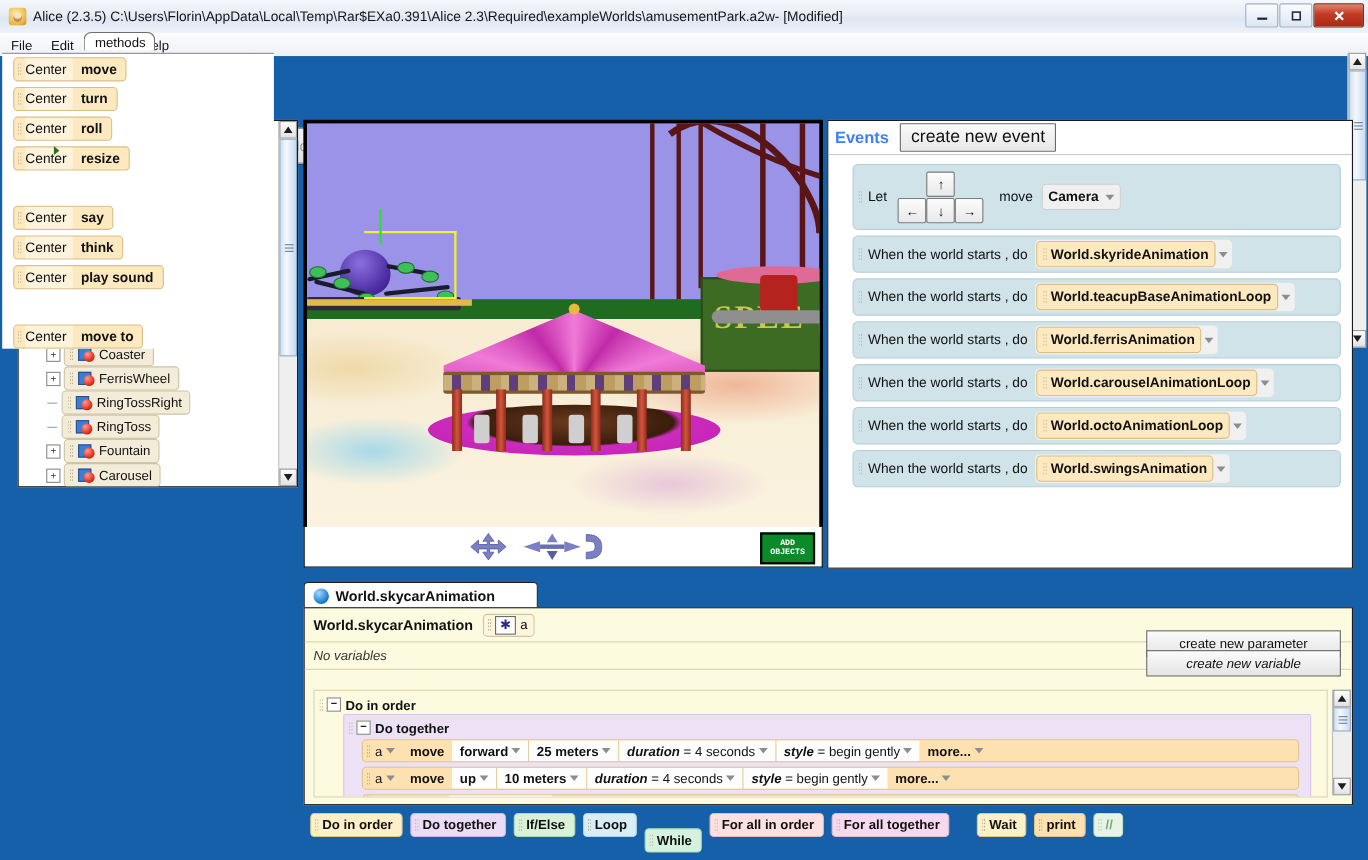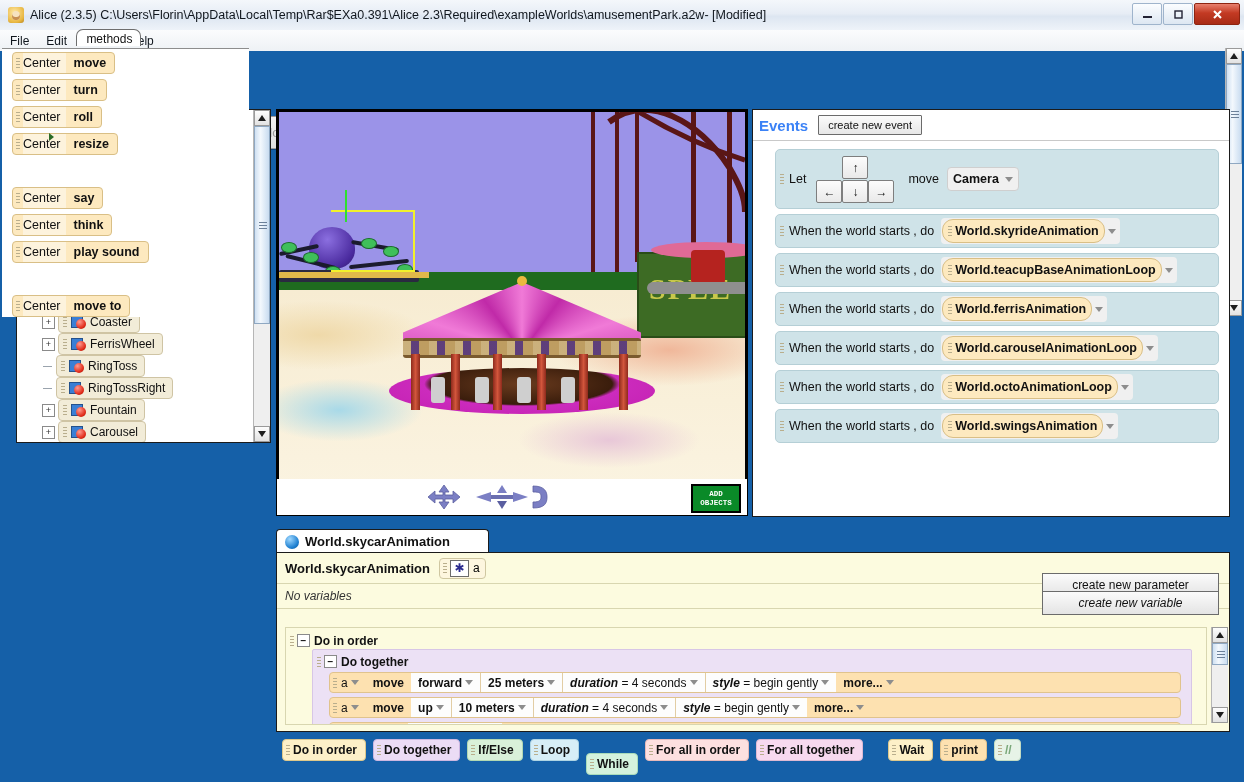--- a/index.html
+++ b/index.html
@@ -203,42 +203,42 @@
   .addobj{position:absolute;right:6px;top:5px;width:46px;height:25px;background:#0a8a28;border:2px solid #000;
      color:#fff;font-family:"Liberation Mono",monospace;font-size:7.5px;font-weight:bold;line-height:9px;
      display:flex;flex-direction:column;align-items:center;justify-content:center;}
 
   
   #events-panel{left:752px;top:109px;width:476px;height:406px;background:#fff;border:1px solid #1b1b1b;}
   .ev-head{height:30px;display:flex;align-items:center;gap:10px;padding-left:6px;border-bottom:1px solid #c9c9c9;}
   .ev-title{font-size:15px;font-weight:bold;color:#3b82f6;}
   .ev-newbtn{
     background:linear-gradient(to bottom,#fbfbfb,#e7e7e7);border:1px solid #6b6b6b;
-    font-size:11px;color:#111;padding:3px 9px;border-radius:1px;
+    font-size:16px;color:#111;padding:3px 9px;border-radius:1px;
   }
   .ev-body{padding:8px 10px 0 22px;}
   .ev-row{
     background:#cfe3e8;border:1px solid #b5cfd6;border-radius:5px;
     margin-bottom:5px;display:flex;align-items:center;padding:3px 6px 3px 4px;min-height:22px;
   }
   .ev-row.let{height:52px;}
   .ev-label{font-size:12.5px;font-weight:normal;color:#111;white-space:nowrap;margin-left:5px;}
   .keypad{position:relative;width:78px;height:46px;margin-left:10px;}
   .key{position:absolute;width:24px;height:21px;background:linear-gradient(to bottom,#fcfcfc,#e9e9e9);
      border:1px solid #7e7e7e;border-radius:2px;display:flex;align-items:center;justify-content:center;
      font-size:12px;color:#111;}
   .key.up{left:26px;top:0;}
   .key.left{left:0px;top:24px;}
   .key.down{left:26px;top:24px;}
   .key.right{left:52px;top:24px;}
   .pill{
     display:inline-flex;align-items:center;gap:3px;background:#f0f0f0;border:1px solid #cfcfcf;
     border-radius:4px;padding:1px 5px;height:20px;font-size:12.5px;font-weight:bold;color:#111;
   }
-  .pill.method{background:#fde9bf;border-color:#d9bf86;border-radius:11px;}
+  .pill.method{background:#fde9bf;border-color:#d9bf86;}
   .caret{width:0;height:0;border-left:4px solid transparent;border-right:4px solid transparent;
      border-top:5px solid #8d8d8d;margin-left:3px;}
   .wrap-pill{display:inline-flex;align-items:center;background:#f0f0f0;border-radius:4px;padding:1px 4px 1px 1px;margin-left:7px;}
 
   
   #editor{left:276px;top:552px;width:952px;height:178px;background:#fcfbdf;border:1px solid #1b1b1b;}
   .ed-tab{
     position:absolute;left:276px;top:529px;width:213px;height:24px;background:#fff;
     border:1px solid #1b1b1b;border-bottom:none;border-radius:4px 4px 0 0;
     display:flex;align-items:center;gap:6px;padding-left:8px;box-sizing:border-box;
@@ -474,32 +474,32 @@
           </span>
         </div>
         <div class="trow" style="padding-left: 25px;">
           <span class="tlead dash"></span>
           <span class="tile">
             <span class="dots"></span>
             <span class="obj-ico ">
               <span class="sq"></span>
               <span class="ball"></span>
             </span>
+            <span class="tlabel">RingTossRight</span>
+          </span>
+        </div>
+        <div class="trow" style="padding-left: 25px;">
+          <span class="tlead dash"></span>
+          <span class="tile">
+            <span class="dots"></span>
+            <span class="obj-ico ">
+              <span class="sq"></span>
+              <span class="ball"></span>
+            </span>
             <span class="tlabel">RingToss</span>
-          </span>
-        </div>
-        <div class="trow" style="padding-left: 25px;">
-          <span class="tlead dash"></span>
-          <span class="tile">
-            <span class="dots"></span>
-            <span class="obj-ico ">
-              <span class="sq"></span>
-              <span class="ball"></span>
-            </span>
-            <span class="tlabel">RingTossRight</span>
           </span>
         </div>
         <div class="trow" style="padding-left: 25px;">
           <span class="tog">+</span>
           <span class="tile">
             <span class="dots"></span>
             <span class="obj-ico ">
               <span class="sq"></span>
               <span class="ball"></span>
             </span>

